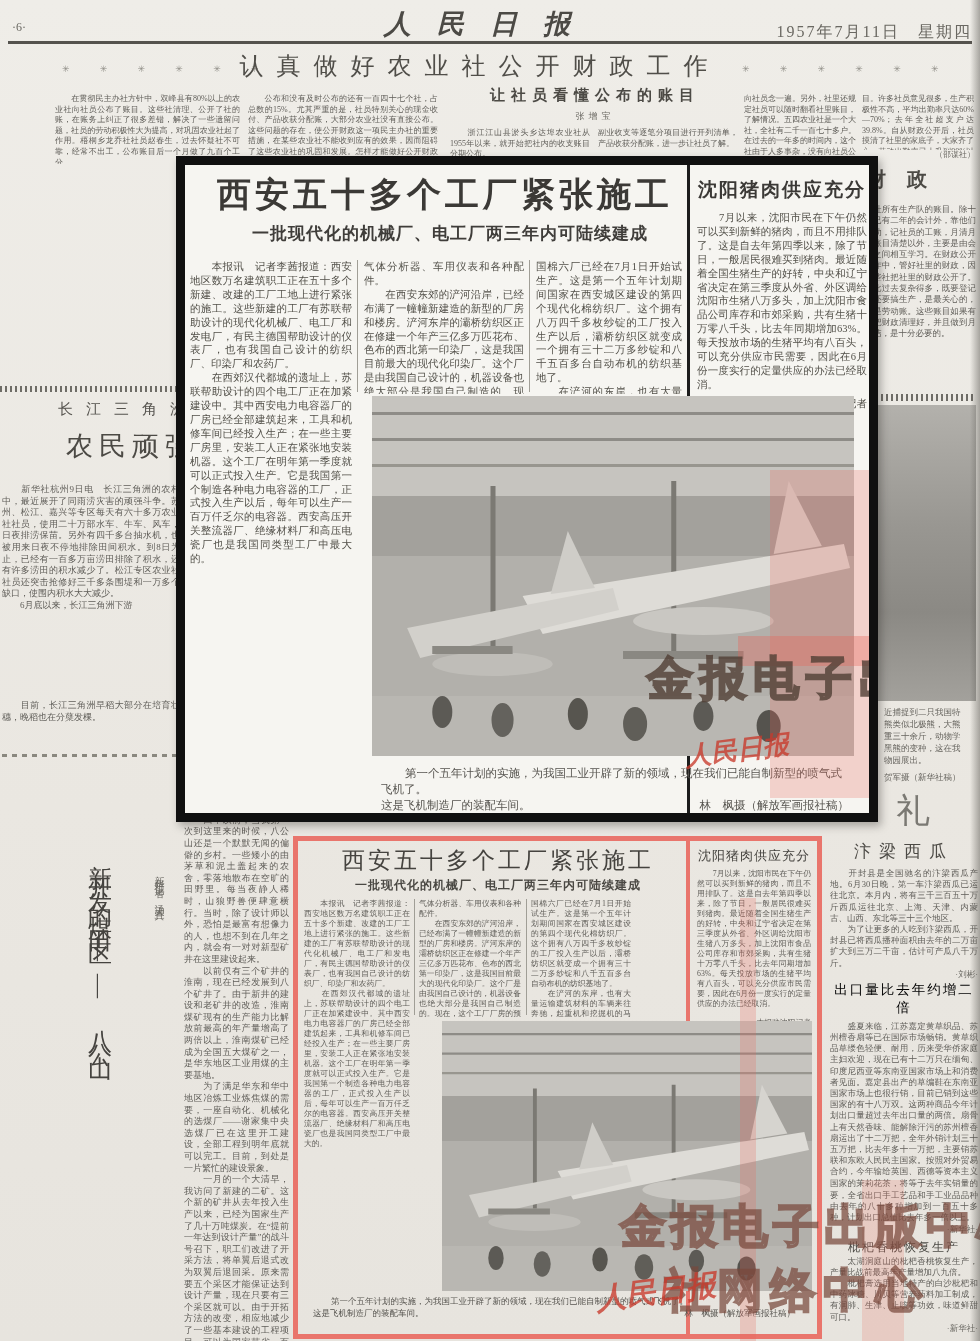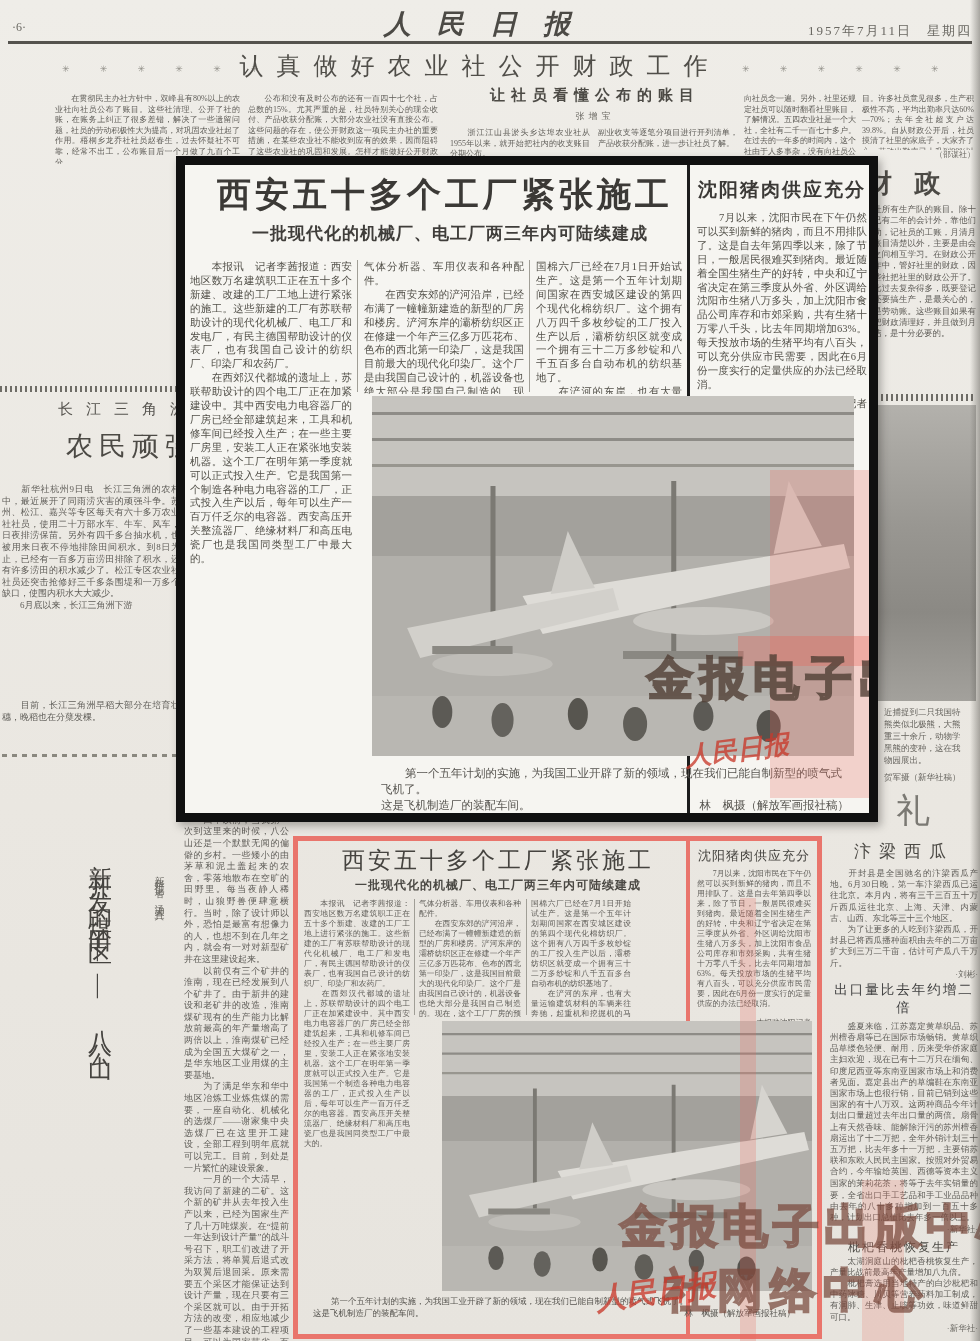--- a/index.html
+++ b/index.html
@@ -30,40 +30,40 @@
   .inset{box-sizing:border-box;border:9px solid #101010;background:#f6f5f1;overflow:hidden;
          box-shadow:3px 4px 8px rgba(40,38,34,.35);}
   .redbox{box-sizing:border-box;border:5px solid rgba(233,104,95,.9);overflow:hidden;}
   .caption{color:#56544f;}
 </style>
 </head>
 <body>
 
 <div class="abs" style="left:12px;top:20px;font-size:12px;color:#6a6862;">·6·</div>
 <div class="abs ctr" style="left:330px;top:6px;width:320px;font-size:27px;font-weight:bold;font-style:italic;letter-spacing:26px;color:#4c4a45;font-family:'DejaVu Serif',serif;">人民日报</div>
-<div class="abs rt" style="left:760px;top:22px;width:212px;font-size:13px;letter-spacing:2px;color:#6a6862;">1957年7月11日　星期四</div>
+<div class="abs rt" style="left:760px;top:22px;width:212px;font-size:16px;letter-spacing:2px;color:#6a6862;">1957年7月11日　星期四</div>
 <div class="abs" style="left:8px;top:41px;width:964px;height:3px;background:#55534e;"></div>
 
 <div class="abs ornament" style="left:62px;top:64px;">✳ ✳ ✳ ✳ ✳ ✳</div>
 <div class="abs ornament" style="left:742px;top:64px;">✳ ✳ ✳ ✳ ✳ ✳</div>
 <div class="abs ctr head" style="left:215px;top:50px;width:530px;font-size:24px;letter-spacing:13px;font-weight:normal;color:#504e49;">认真做好农业社公开财政工作</div>
 
 <div class="abs clip j body-s" style="left:55px;top:94px;width:185px;height:70px;">　　在贯彻民主办社方针中，双峰县有80%以上的农业社向社员公布了账目。这些社清理、公开了社的账，在账务上纠正了很多差错，解决了一些遗留问题，社员的劳动积极性大为提高，对巩固农业社起了作用。梧桐乡龙乔社社员赵春生，过去怀疑社不可靠，经常不出工，公布账目后一个月做了九百个工分。</div>
 <div class="abs clip j body-s" style="left:248px;top:94px;width:190px;height:70px;">　　公布和没有及时公布的还有一百四十七个社，占总数的15%。尤其严重的是，社员特别关心的现金收付、产品收获分配账，大部分农业社没有直接公布。这些问题的存在，使公开财政这一项民主办社的重要措施，在某些农业社不能收到应有的效果，因而阻碍了这些农业社的巩固和发展。怎样才能做好公开财政收支账？首先，各</div>
 
 <div class="abs ctr head" style="left:452px;top:86px;width:286px;font-size:15px;letter-spacing:6px;font-weight:bold;color:#4c4a45;">让社员看懂公布的账目</div>
 <div class="abs ctr" style="left:452px;top:110px;width:286px;font-size:9px;letter-spacing:4px;color:#6a6862;">张增宝</div>
 <div class="abs clip j body-s" style="left:450px;top:128px;width:140px;height:36px;">　　浙江江山县淤头乡达埠农业社从1955年以来，就开始把社内的收支账目分期公布。</div>
 <div class="abs clip j body-s" style="left:598px;top:128px;width:140px;height:36px;">副业收支等逐笔分项目进行开列清单，产品收获分配账，进一步让社员了解。</div>
 
 <div class="abs clip j body-s" style="left:744px;top:94px;width:112px;height:70px;">向社员念一遍。另外，社里还规定社员可以随时翻看社里账目，了解情况。五四农业社是一个大社，全社有二千一百七十多户。在过去的一年多的时间内，这个社由于人多事杂，没有向社员公布账</div>
 <div class="abs clip j body-s" style="left:862px;top:94px;width:112px;height:56px;">目。许多社员意见很多，生产积极性不高，平均出勤率只达60%—70%；去年全社超支户达39.8%。自从财政公开后，社员摸清了社里的家底子，大家齐了心，劳动出勤率已上升到90%以上。</div>
 <div class="abs rt body-s" style="left:880px;top:150px;width:95px;color:#6a6862;">（邵谋社）</div>
 
-<div class="abs head" style="left:866px;top:166px;font-size:26px;letter-spacing:8px;color:#4c4a45;">财 政</div>
+<div class="abs head" style="left:866px;top:166px;font-size:20px;letter-spacing:8px;color:#4c4a45;">财 政</div>
 <div class="abs clip j" style="left:856px;top:204px;width:120px;height:186px;font-size:8.5px;line-height:11.3px;">农业社所有生产队的账目。除十五个已有二年的会计外，靠他们的帮助，记社员的工账，月清月结。账目清楚以外，主要是由会计员之间相互学习。在财政公开的工作中，管好社里的财政，因此有些社把社里的财政公开了。账目比过去复杂得多，既要登记账，还要搞生产，是最关心的，尤其是劳动账。这些账目如果有专人把财政清理好，并且做到月清月结，是十分必要的。</div>
 <div class="abs rule-pattern" style="left:856px;top:394px;width:120px;height:7px;"></div>
 <div class="abs photo-strip" style="left:856px;top:405px;width:120px;height:296px;"></div>
 <div class="abs pre" style="left:884px;top:706px;width:94px;font-size:8.5px;line-height:12px;color:#66645e;">近捕捉到二只我国特
 熊类似北极熊，大熊
 重三十余斤，动物学
 黑熊的变种，这在我
 物园展出。</div>
 <div class="abs" style="left:884px;top:772px;width:94px;font-size:8.5px;color:#66645e;">贺军摄（新华社稿）</div>
 <div class="abs" style="left:896px;top:788px;font-size:34px;color:#7b7973;">礼</div>
@@ -82,21 +82,21 @@
 　　四年以前，当我第一次到这里来的时候，八公山还是一个默默无闻的偏僻的乡村。一些矮小的由茅草和泥土盖起来的农舍，零落地散布在空旷的田野里。每当夜静人稀时，山狼野兽便肆意横行。当时，除了设计师以外，恐怕是最富有想像力的人，也想不到在几年之内，就会有一对对新型矿井在这里建设起来。
 　　以前仅有三个矿井的淮南，现在已经发展到八个矿井了。由于新井的建设和老矿井的改造，淮南煤矿现有的生产能力比解放前最高的年产量增高了两倍以上，淮南煤矿已经成为全国五大煤矿之一，是华东地区工业用煤的主要基地。
 　　为了满足华东和华中地区冶炼工业炼焦煤的需要，一座自动化、机械化的选煤厂——谢家集中央选煤厂已在这里开工建设，全部工程到明年底就可以完工。目前，到处是一片繁忙的建设景象。
 　　一月的一个大清早，我访问了新建的二矿。这个新的矿井从去年投入生产以来，已经为国家生产了几十万吨煤炭。在“提前一年达到设计产量”的战斗号召下，职工们改进了开采方法，将单翼后退式改为双翼后退回采。原来需要五个采区才能保证达到设计产量，现在只要有三个采区就可以。由于开拓方法的改变，相应地减少了一些基本建设的工程项目，可以为国家节省一百五十万元投资。</div>
 
 <div class="abs clip" style="left:830px;top:840px;width:148px;height:348px;">
   <div class="ctr head" style="font-size:17px;letter-spacing:8px;font-weight:normal;color:#4c4a45;">汴梁西瓜</div>
   <div class="j body-s" style="margin-top:5px;font-size:8.5px;line-height:11.2px;">　　开封县是全国驰名的汴梁西瓜产地。6月30日晚，第一车汴梁西瓜已运往北京。本月内，将有三千三百五十万斤西瓜运往北京、上海、天津、内蒙古、山西、东北等三十三个地区。</div>
   <div class="j body-s" style="font-size:8.5px;line-height:11.2px;">　　为了让更多的人吃到汴梁西瓜，开封县已将西瓜播种面积由去年的二万亩扩大到三万二千亩，估计可产瓜八千万斤。</div>
   <div class="rt" style="font-size:8.5px;color:#6a6862;">·刘彬·</div>
-  <div class="ctr head" style="font-size:13.5px;letter-spacing:2px;font-weight:normal;color:#404040;">出口量比去年约增二倍</div>
+  <div class="ctr head" style="font-size:13.5px;letter-spacing:2px;font-weight:normal;color:#000000;">出口量比去年约增二倍</div>
   <div class="j body-s pre" style="margin-top:4px;font-size:8.5px;line-height:11.2px;">　　盛夏来临，江苏嘉定黄草织品、苏州檀香扇等已在国际市场畅销。黄草织品草缕色轻便、耐用，历来受华侨家庭主妇欢迎，现在已有十二万只在缅甸、印度尼西亚等东南亚国家市场上和消费者见面。嘉定县出产的草编鞋在东南亚国家市场上也很行销，目前已销到这些国家的有十八万双。这两种商品今年计划出口量超过去年出口量的两倍。扇骨上有天然香味、能解除汗污的苏州檀香扇运出了十二万把，全年外销计划三十五万把，比去年多十一万把，主要销苏联和东欧人民民主国家。按照对外贸易合约，今年输给英国、西德等资本主义国家的茉莉花茶，将等于去年实销量的一倍半。
 　　江苏今年出口商品质量、规格</div>
 </div>
 <div class="abs clip" style="left:830px;top:1190px;width:148px;height:151px;">
   <div class="j body-s" style="font-size:8.5px;line-height:11.2px;">要，全省出口手工艺品和手工业品品种由去年的八十多种增加到一百五十多种，计划出口总值比去年多一倍以上。</div>
   <div class="rt" style="font-size:8.5px;color:#6a6862;">·新华社·</div>
   <div class="ctr head" style="margin-top:3px;font-size:12px;letter-spacing:2px;font-weight:normal;color:#4c4a45;">枇杷香桃恢复生产</div>
   <div class="j body-s pre" style="font-size:8.5px;line-height:11.2px;">　　太湖洞庭山的枇杷香桃恢复生产，产量比战前最高年产量增加八九倍。
 　　枇杷膏选用当地特产的白沙枇杷和中药冰糖、川贝等营养药料加工制成，有润肺、生津、止咳等功效，味道鲜甜可口。</div>
   <div class="rt" style="font-size:8.5px;color:#6a6862;">·新华社·</div>

